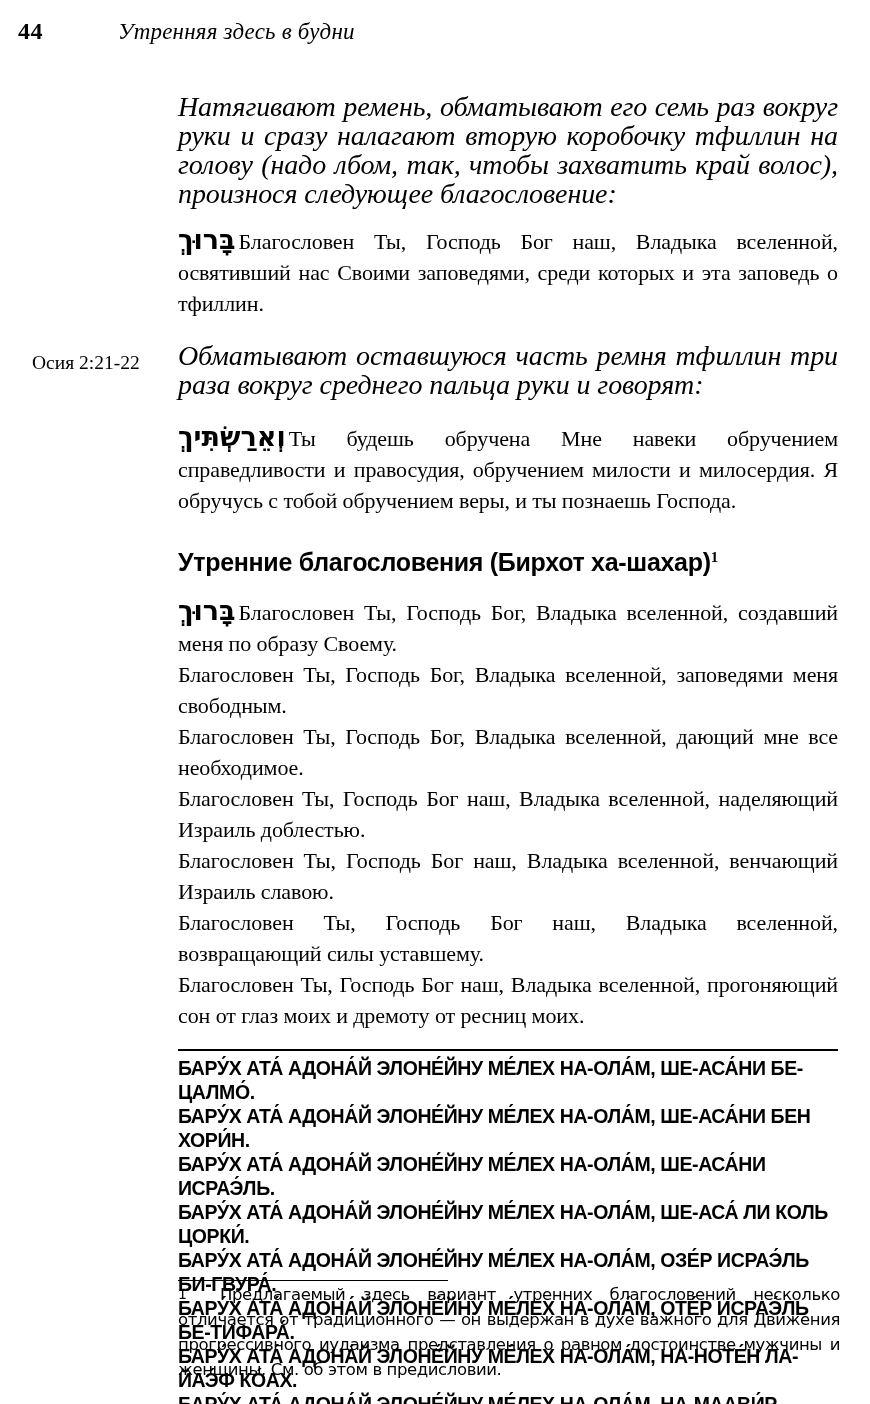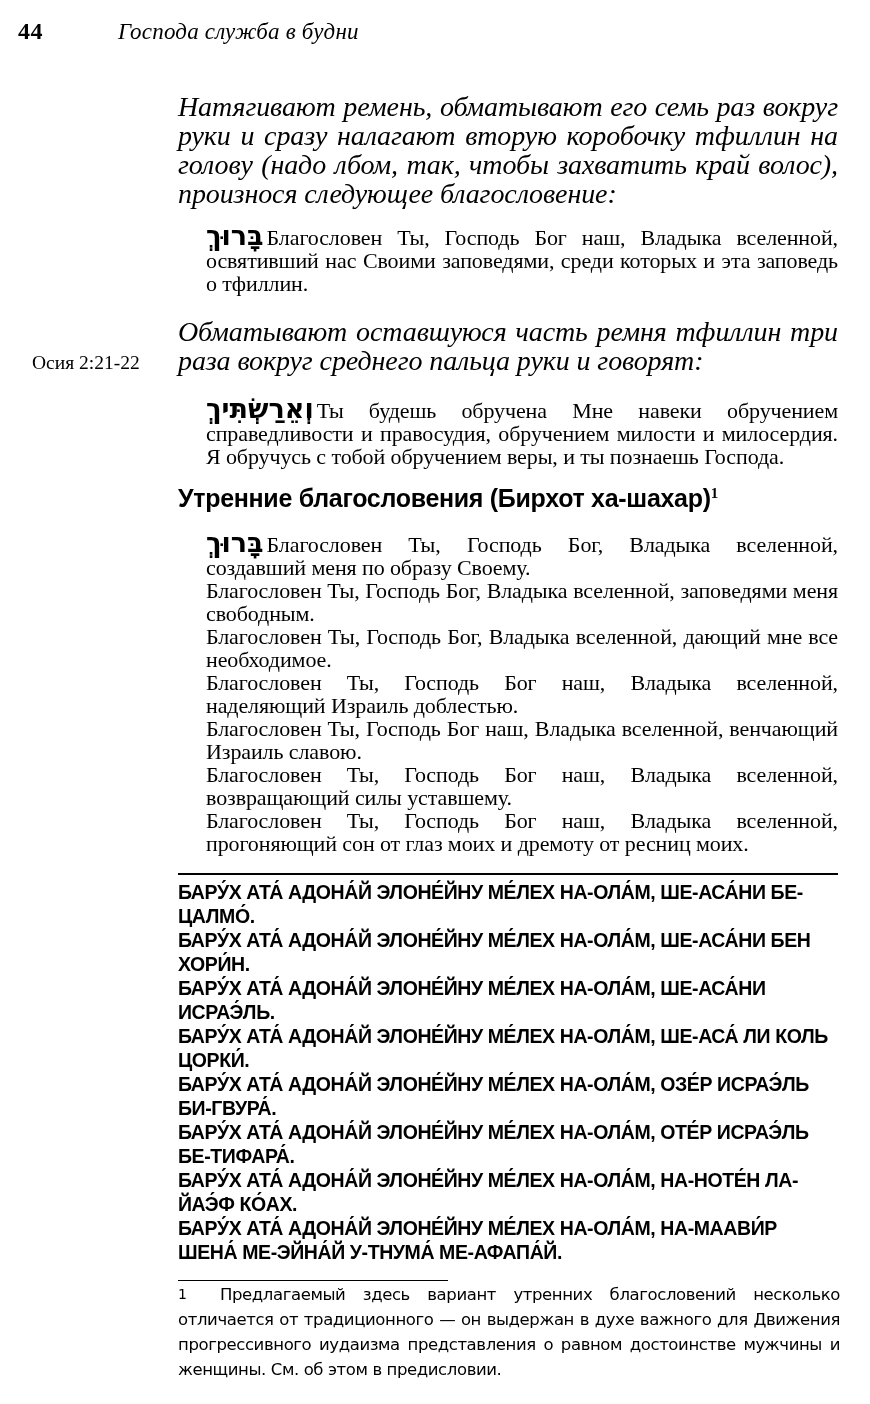--- a/index.html
+++ b/index.html
@@ -59,24 +59,23 @@
   }
   .rubric {
     font-style: italic;
     font-size: 28px;
     line-height: 29px;
     text-align: justify;
     letter-spacing: -0.1px;
   }
   .body-line {
     font-size: 22px;
-    line-height: 23px;
+    line-height: 31px;
     text-align: justify;
     letter-spacing: -0.1px;
-    margin-left: 28px;
   }
   .hebrew {
     font-family: "DejaVu Sans", sans-serif;
     font-weight: bold;
     font-size: 25px;
     direction: rtl;
     unicode-bidi: bidi-override;
     letter-spacing: 0px;
     padding-right: 3px;
   }
@@ -95,21 +94,21 @@
     text-align: left;
     font-size: 19.5px;
     font-family: "Liberation Serif", serif;
   }
 
   
   .section-heading {
     font-family: "Liberation Sans", sans-serif;
     font-size: 25px;
     letter-spacing: -0.3px;
-    margin-top: 16px;
+    margin-top: 32px;
     margin-bottom: 18px;
   }
   .fn-ref {
     font-size: 15px;
     vertical-align: super;
     font-family: "Liberation Serif", serif;
   }
 
   
   .rule {
@@ -159,21 +158,21 @@
     text-indent: 42px;
   }
 </style>
 </head>
 <body>
 
 <div class="page">
 
   <div class="running-head">
     <div class="folio">44</div>
-    <div class="head-title">Господа служба в будни</div>
+    <div class="head-title">Утренняя здесь в будни</div>
   </div>
 
   <div class="side-ref">Осия 2:21-22</div>
 
   <div class="col">
 
     <p class="rubric">Натягивают ремень, обматывают его семь раз вокруг руки и сразу налагают вторую коробочку тфиллин на голову (надо лбом, так, чтобы захватить край волос), произнося следующее благословение:</p>
 
     <div class="gap-s"></div>
 

